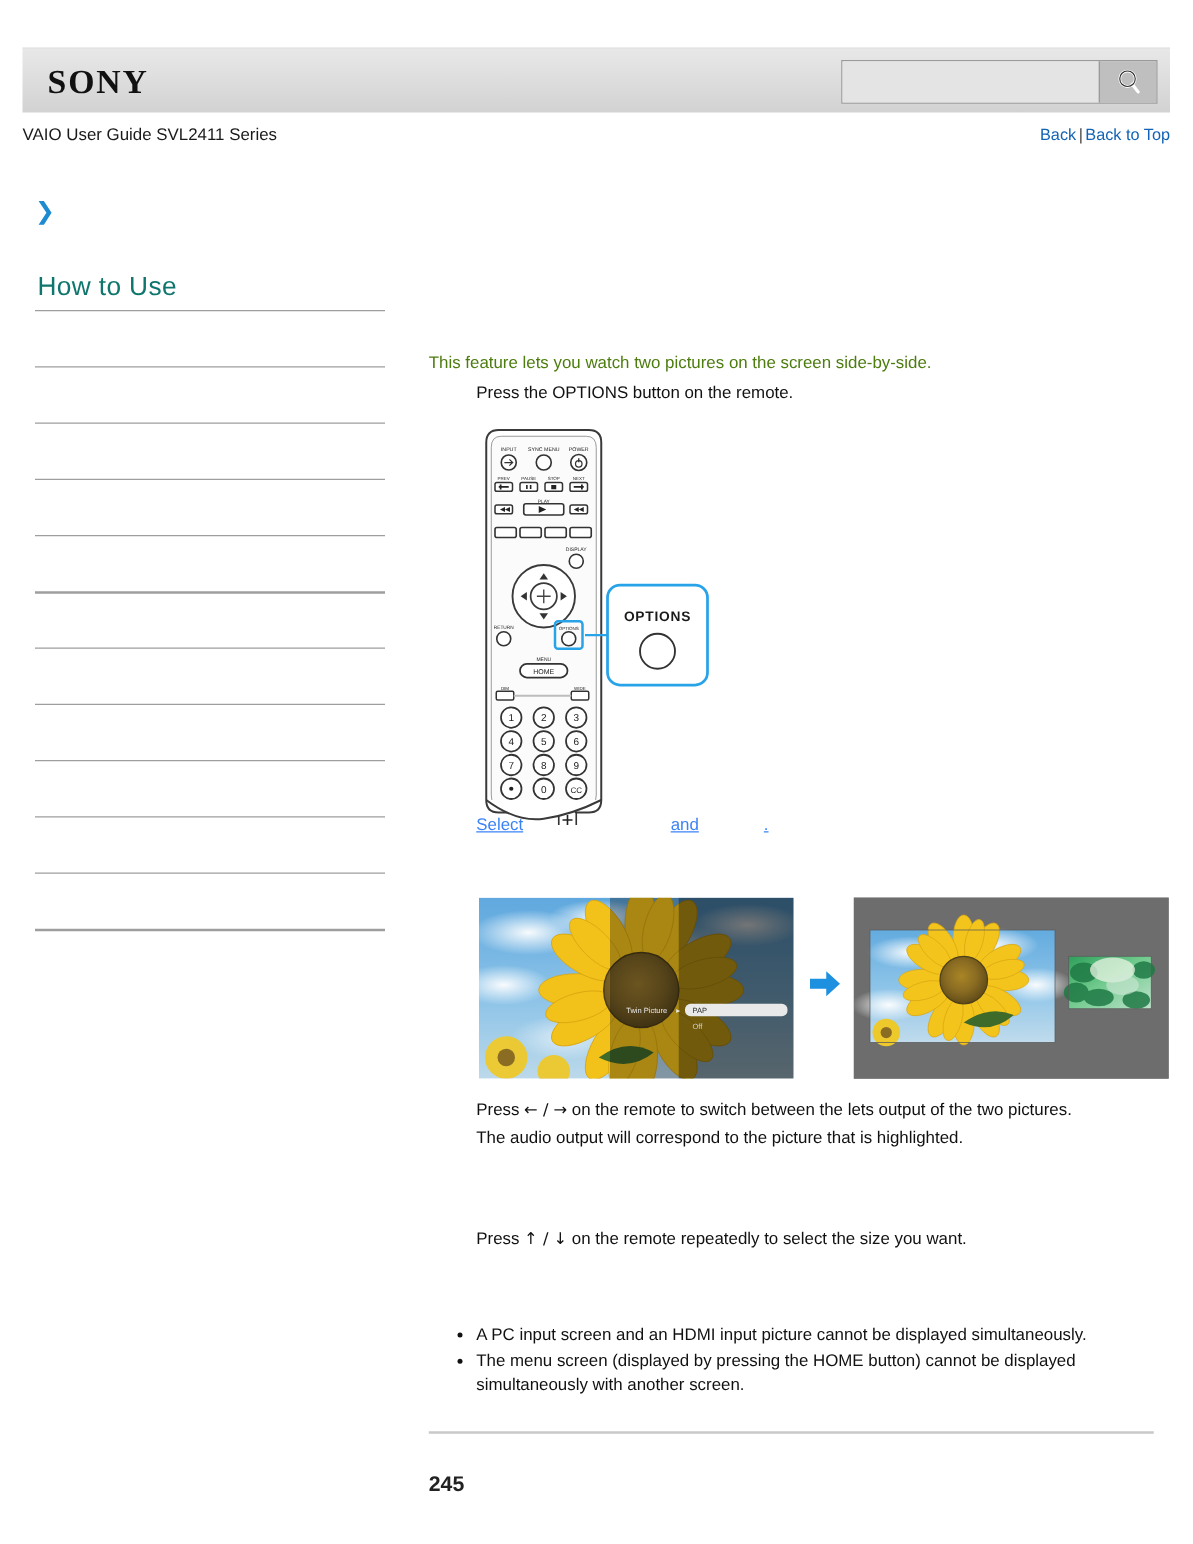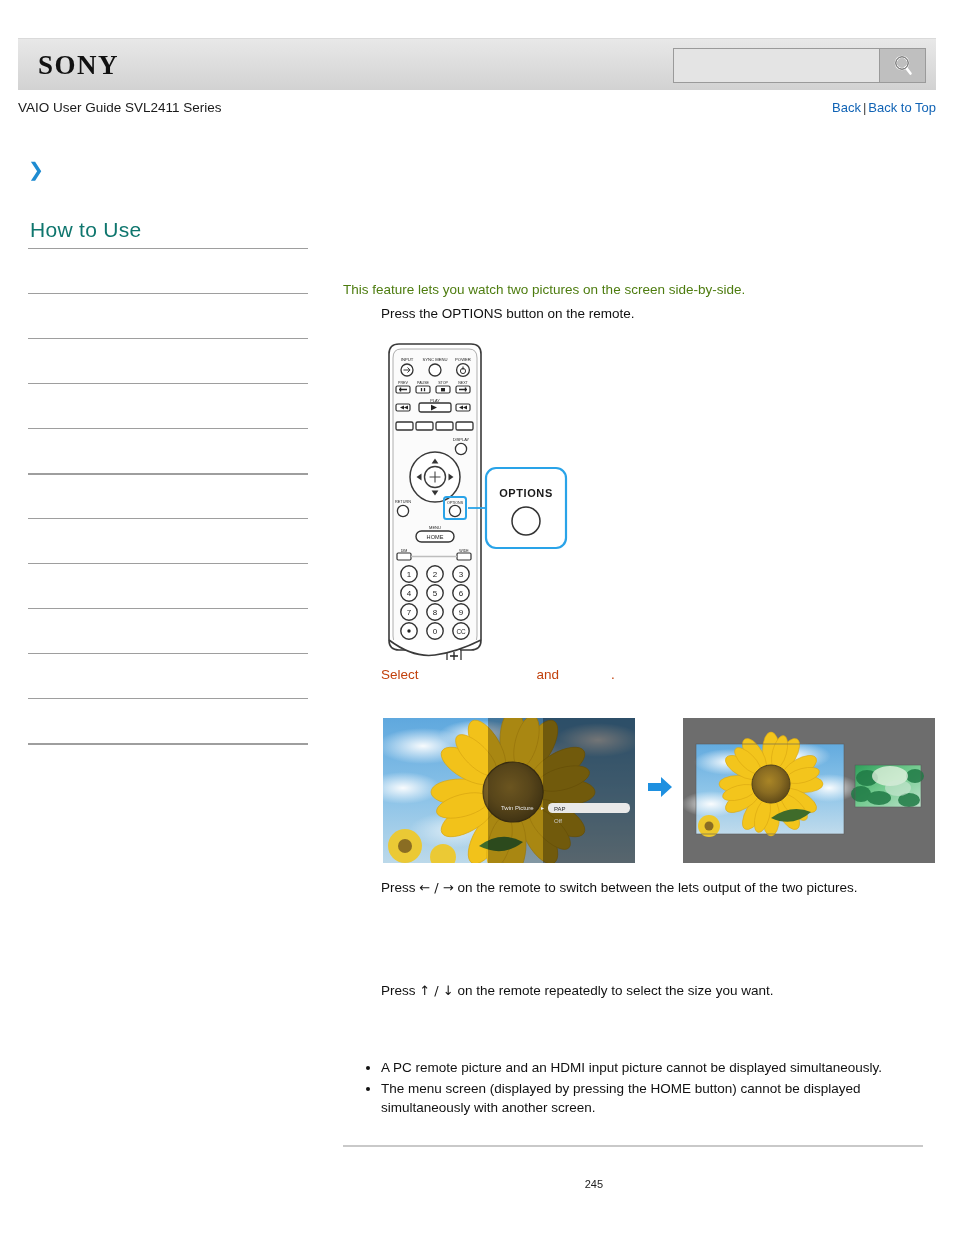--- a/index.html
+++ b/index.html
@@ -114,22 +114,22 @@
     font-size:13.5px; color:#111;
   }
 
   
   .remote-figure {
     position:absolute; left:40px; top:180px;
     width:200px; height:320px;
   }
 
   .select-line {
-    position:absolute; left:38px; top:507px;
-    font-size:13.5px; color:#c2410c;
+    position:absolute; left:38px; top:492px;
+    font-size:13.5px; color:#3b82f6;text-decoration:underline;
   }
   .select-gap-a { display:inline-block; width:118px; }
   .select-gap-b { display:inline-block; width:52px; }
 
   
   .shots {
     position:absolute; left:40px; top:558px;
     width:552px; height:145px;
   }
   .shot {
@@ -163,22 +163,22 @@
     margin:0; padding-left:22px;
   }
   .bullets li { margin-bottom:1px; }
 
   .footer-rule {
     position:absolute; left:343px; top:1145px; width:580px;
     border-top:2px solid #c9c9c9;
   }
   .page-num {
     position:absolute; left:343px; top:1178px; width:260px;
-    text-align:right;
-    font-size:11px; color:#222;
+    text-align:left;
+    font-size:17px; color:#222;font-weight:bold;
   }
 </style>
 </head>
 <body>
 
 <div class="header-bar">
   <div class="sony-logo">SONY</div>
 
   <div class="search-wrap">
     <input class="search-input" type="text" value="" placeholder="" style="">
@@ -504,30 +504,31 @@
       </svg>
     </div>
   </div>
 
   <div class="note-a">
     <div>
       <span>Press</span>
       <span class="arrow-glyph">← / →</span>
       <span>on the remote to switch between the lets output of the two pictures.</span>
     </div>
+    <div>The audio output will correspond to the picture that is highlighted.</div>
   </div>
 
   <div class="note-b">
     <div>
       <span>Press</span>
       <span class="arrow-glyph">↑ / ↓</span>
       <span>on the remote repeatedly to select the size you want.</span>
     </div>
   </div>
 
   <ul class="bullets">
-    <li>A PC remote picture and an HDMI input picture cannot be displayed simultaneously.</li>
+    <li>A PC input screen and an HDMI input picture cannot be displayed simultaneously.</li>
     <li>The menu screen (displayed by pressing the HOME button) cannot be displayed simultaneously with another screen.</li>
   </ul>
 </div>
 
 <div class="footer-rule"></div>
 <div class="page-num">245</div>
 
 </body></html>

